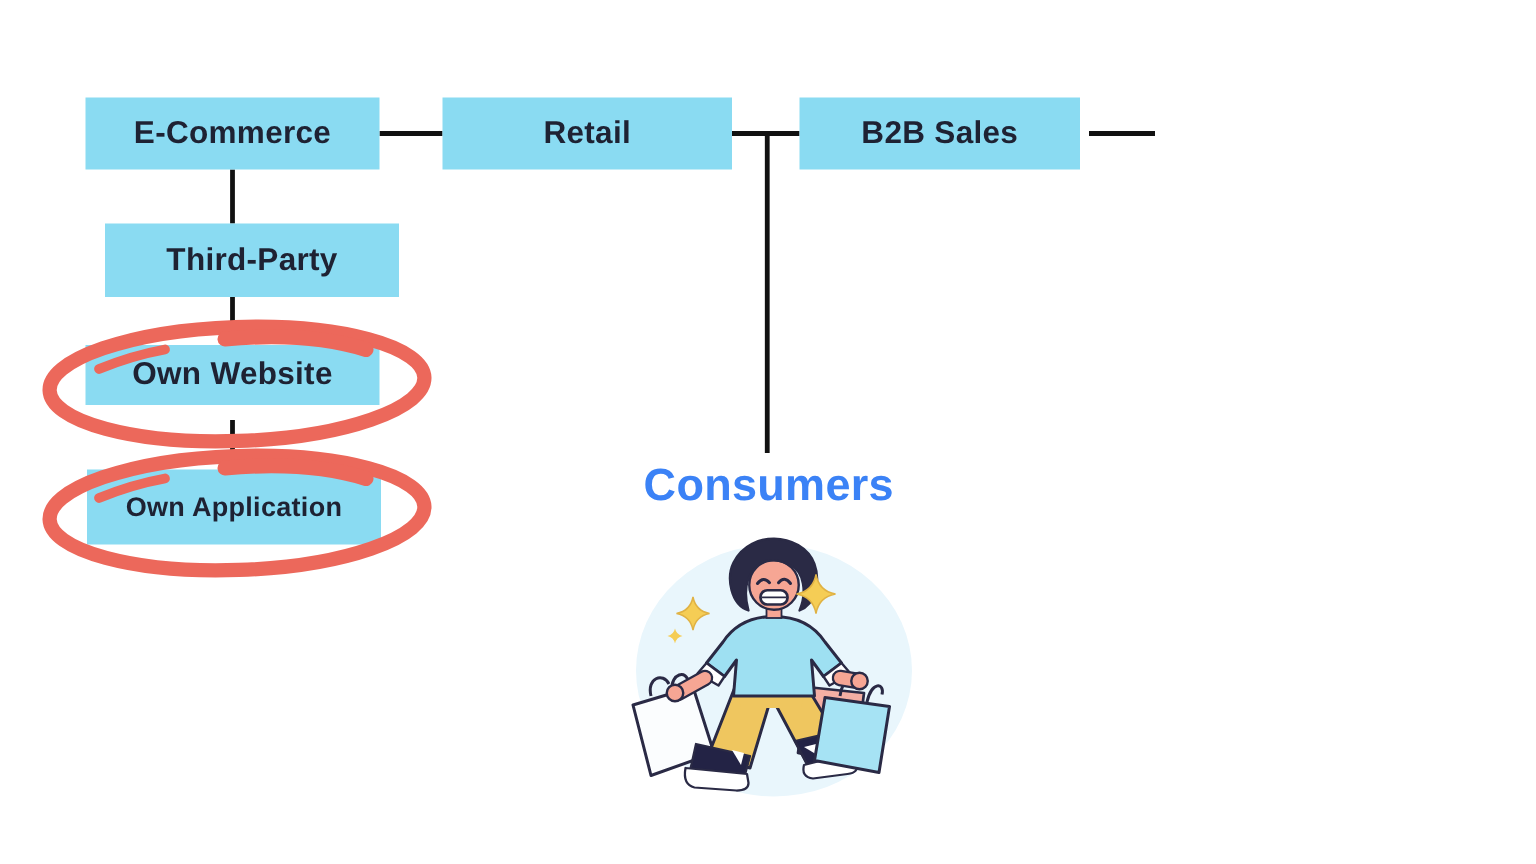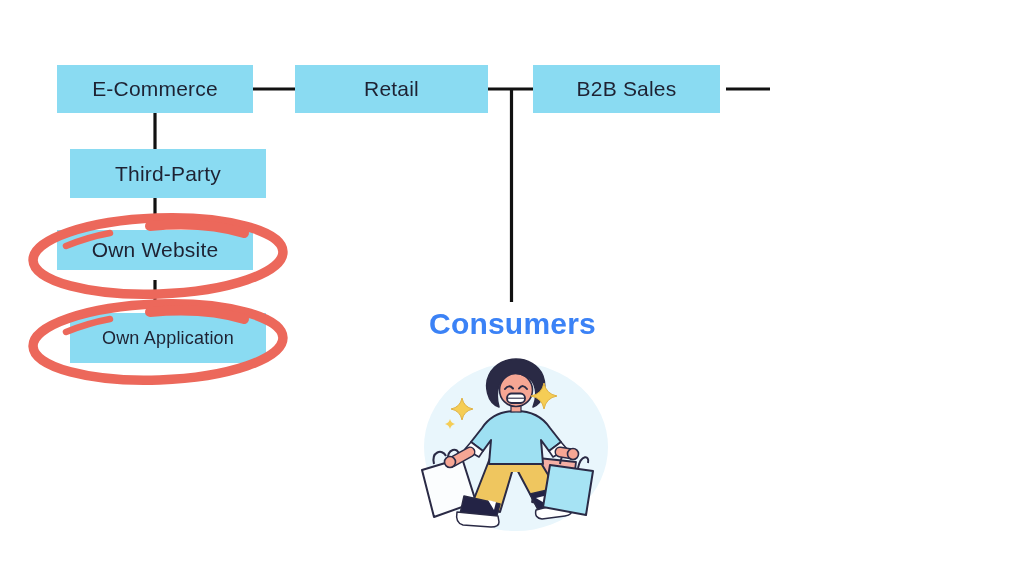--- a/index.html
+++ b/index.html
@@ -3,21 +3,21 @@
 <meta charset="utf-8">
 <style>
   html,body{margin:0;padding:0;background:#ffffff;}
   .canvas{
     position:relative;width:1024px;height:576px;background:#ffffff;
     overflow:hidden;font-family:"Liberation Sans", sans-serif;
   }
   svg.overlay{position:absolute;left:0;top:0;width:1024px;height:576px;pointer-events:none;}
   .node{
     position:absolute;display:flex;align-items:center;justify-content:center;
-    background:#8ADBF2;color:#1E2233;font-weight:400;font-size:21px;
+    background:#8ADBF2;color:#1E2233;font-weight:700;font-size:21px;
     letter-spacing:0.2px;text-align:center;
   }
   .node.small{font-size:18px;}
   .consumers{
     position:absolute;left:405px;top:307px;width:215px;text-align:center;
     font-weight:700;font-size:30px;color:#3b82f6;letter-spacing:0.2px;
   }
   .illustration{position:absolute;left:412px;top:350px;width:210px;height:185px;}
 </style>
 </head>
@@ -34,21 +34,21 @@
     <line x1="155" y1="198" x2="155" y2="230" stroke="#111111" stroke-width="3.2"></line>
     <line x1="155" y1="280" x2="155" y2="313" stroke="#111111" stroke-width="3.2"></line>
   </svg>
 
   <div class="node" style="left:57px;top:65px;width:196px;height:48px">E-Commerce</div>
   <div class="node" style="left:295px;top:65px;width:193px;height:48px">Retail</div>
   <div class="node" style="left:533px;top:65px;width:187px;height:48px">B2B Sales</div>
 
   <div class="node" style="left:70px;top:149px;width:196px;height:49px">Third-Party</div>
   <div class="node" style="left:57px;top:230px;width:196px;height:40px">Own Website</div>
-  <div class="node small" style="left:70px;top:313px;width:196px;height:50px">Own Application</div>
+  <div class="node small" style="left:58px;top:313px;width:196px;height:50px">Own Application</div>
 
   <svg class="overlay" viewBox="0 0 1024 576">
     <g>
       <ellipse cx="158" cy="256" rx="125" ry="38" fill="none" stroke="#EC685B" stroke-width="9.5" transform="rotate(-2 158 256)" stroke-linecap="round"></ellipse>
       <path d="M150,226 Q205,221 244,233" fill="none" stroke="#EC685B" stroke-width="10" stroke-linecap="round"></path>
       <path d="M66,246 Q88,237 110,233" fill="none" stroke="#EC685B" stroke-width="6.5" stroke-linecap="round"></path>
     </g>
     <g>
       <ellipse cx="158" cy="342" rx="125" ry="38" fill="none" stroke="#EC685B" stroke-width="9.5" transform="rotate(-2 158 342)" stroke-linecap="round"></ellipse>
       <path d="M150,312 Q205,307 244,319" fill="none" stroke="#EC685B" stroke-width="10" stroke-linecap="round"></path>

